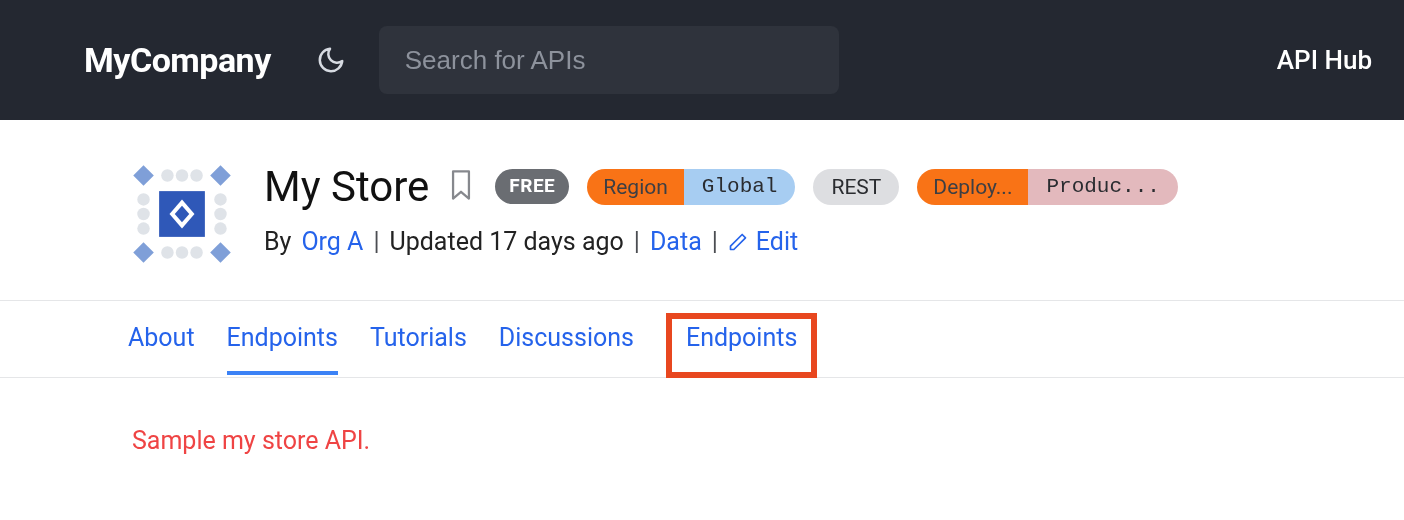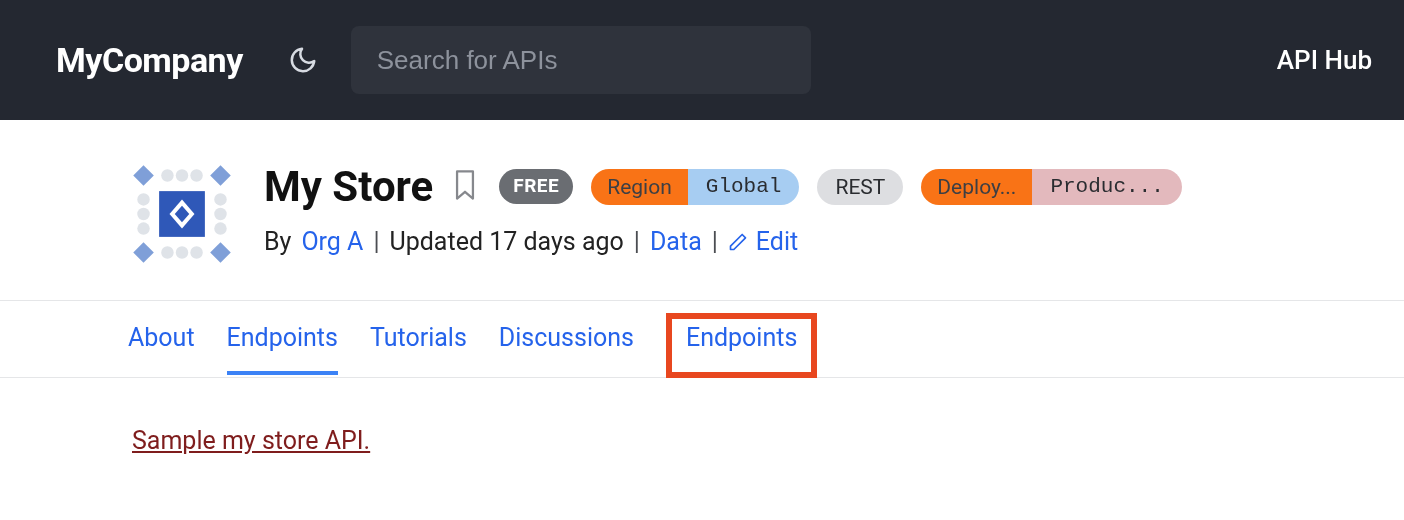--- a/index.html
+++ b/index.html
@@ -9,21 +9,21 @@
     color: #1a1a1a;
     background: #fff;
     width: 1404px;
   }
   
   .topbar {
     background: #242831;
     height: 120px;
     display: flex;
     align-items: center;
-    padding: 0 32px 0 56px;
+    padding: 0 32px 0 84px;
     gap: 28px;
   }
   .brand {
     color: #fff;
     font-size: 34px;
     font-weight: 700;
     letter-spacing: -0.5px;
   }
   .theme-btn {
     width: 40px; height: 40px;
@@ -73,21 +73,21 @@
   .api-icon svg { width: 100%; height: 100%; }
   .api-main { flex: 1; }
   .title-row {
     display: flex;
     align-items: center;
     gap: 18px;
     flex-wrap: wrap;
   }
   .api-title {
     font-size: 42px;
-    font-weight: 700;
+    font-weight: 400;
     color: #111;
   }
   .bookmark-btn {
     width: 30px; height: 38px;
     cursor: pointer;
     color: #707278;
   }
   .badge, .pill {
     border-radius: 18px;
     font-size: 21px;
@@ -148,22 +148,21 @@
     border: 6px solid #e8471f;
     padding: 4px 14px 20px 14px;
     margin-top: -10px;
     margin-bottom: -1px;
   }
   .tab-highlight-box .tab { padding-bottom: 0; }
   
   .description {
     padding: 48px 0 0 132px;
     font-size: 25px;
-    color: #7f1d1d;
-    text-decoration: underline;
+    color: #ef4444;
   }
 </style>
 </head>
 <body>
 
 <div class="topbar">
   <div class="brand">MyCompany</div>
   <div class="theme-btn">
     <svg width="30" height="30" viewBox="0 0 24 24" fill="none" stroke="currentColor" stroke-width="2" stroke-linecap="round" stroke-linejoin="round">
         <path d="M21 12.79A9 9 0 1 1 11.21 3 7 7 0 0 0 21 12.79z"></path>

